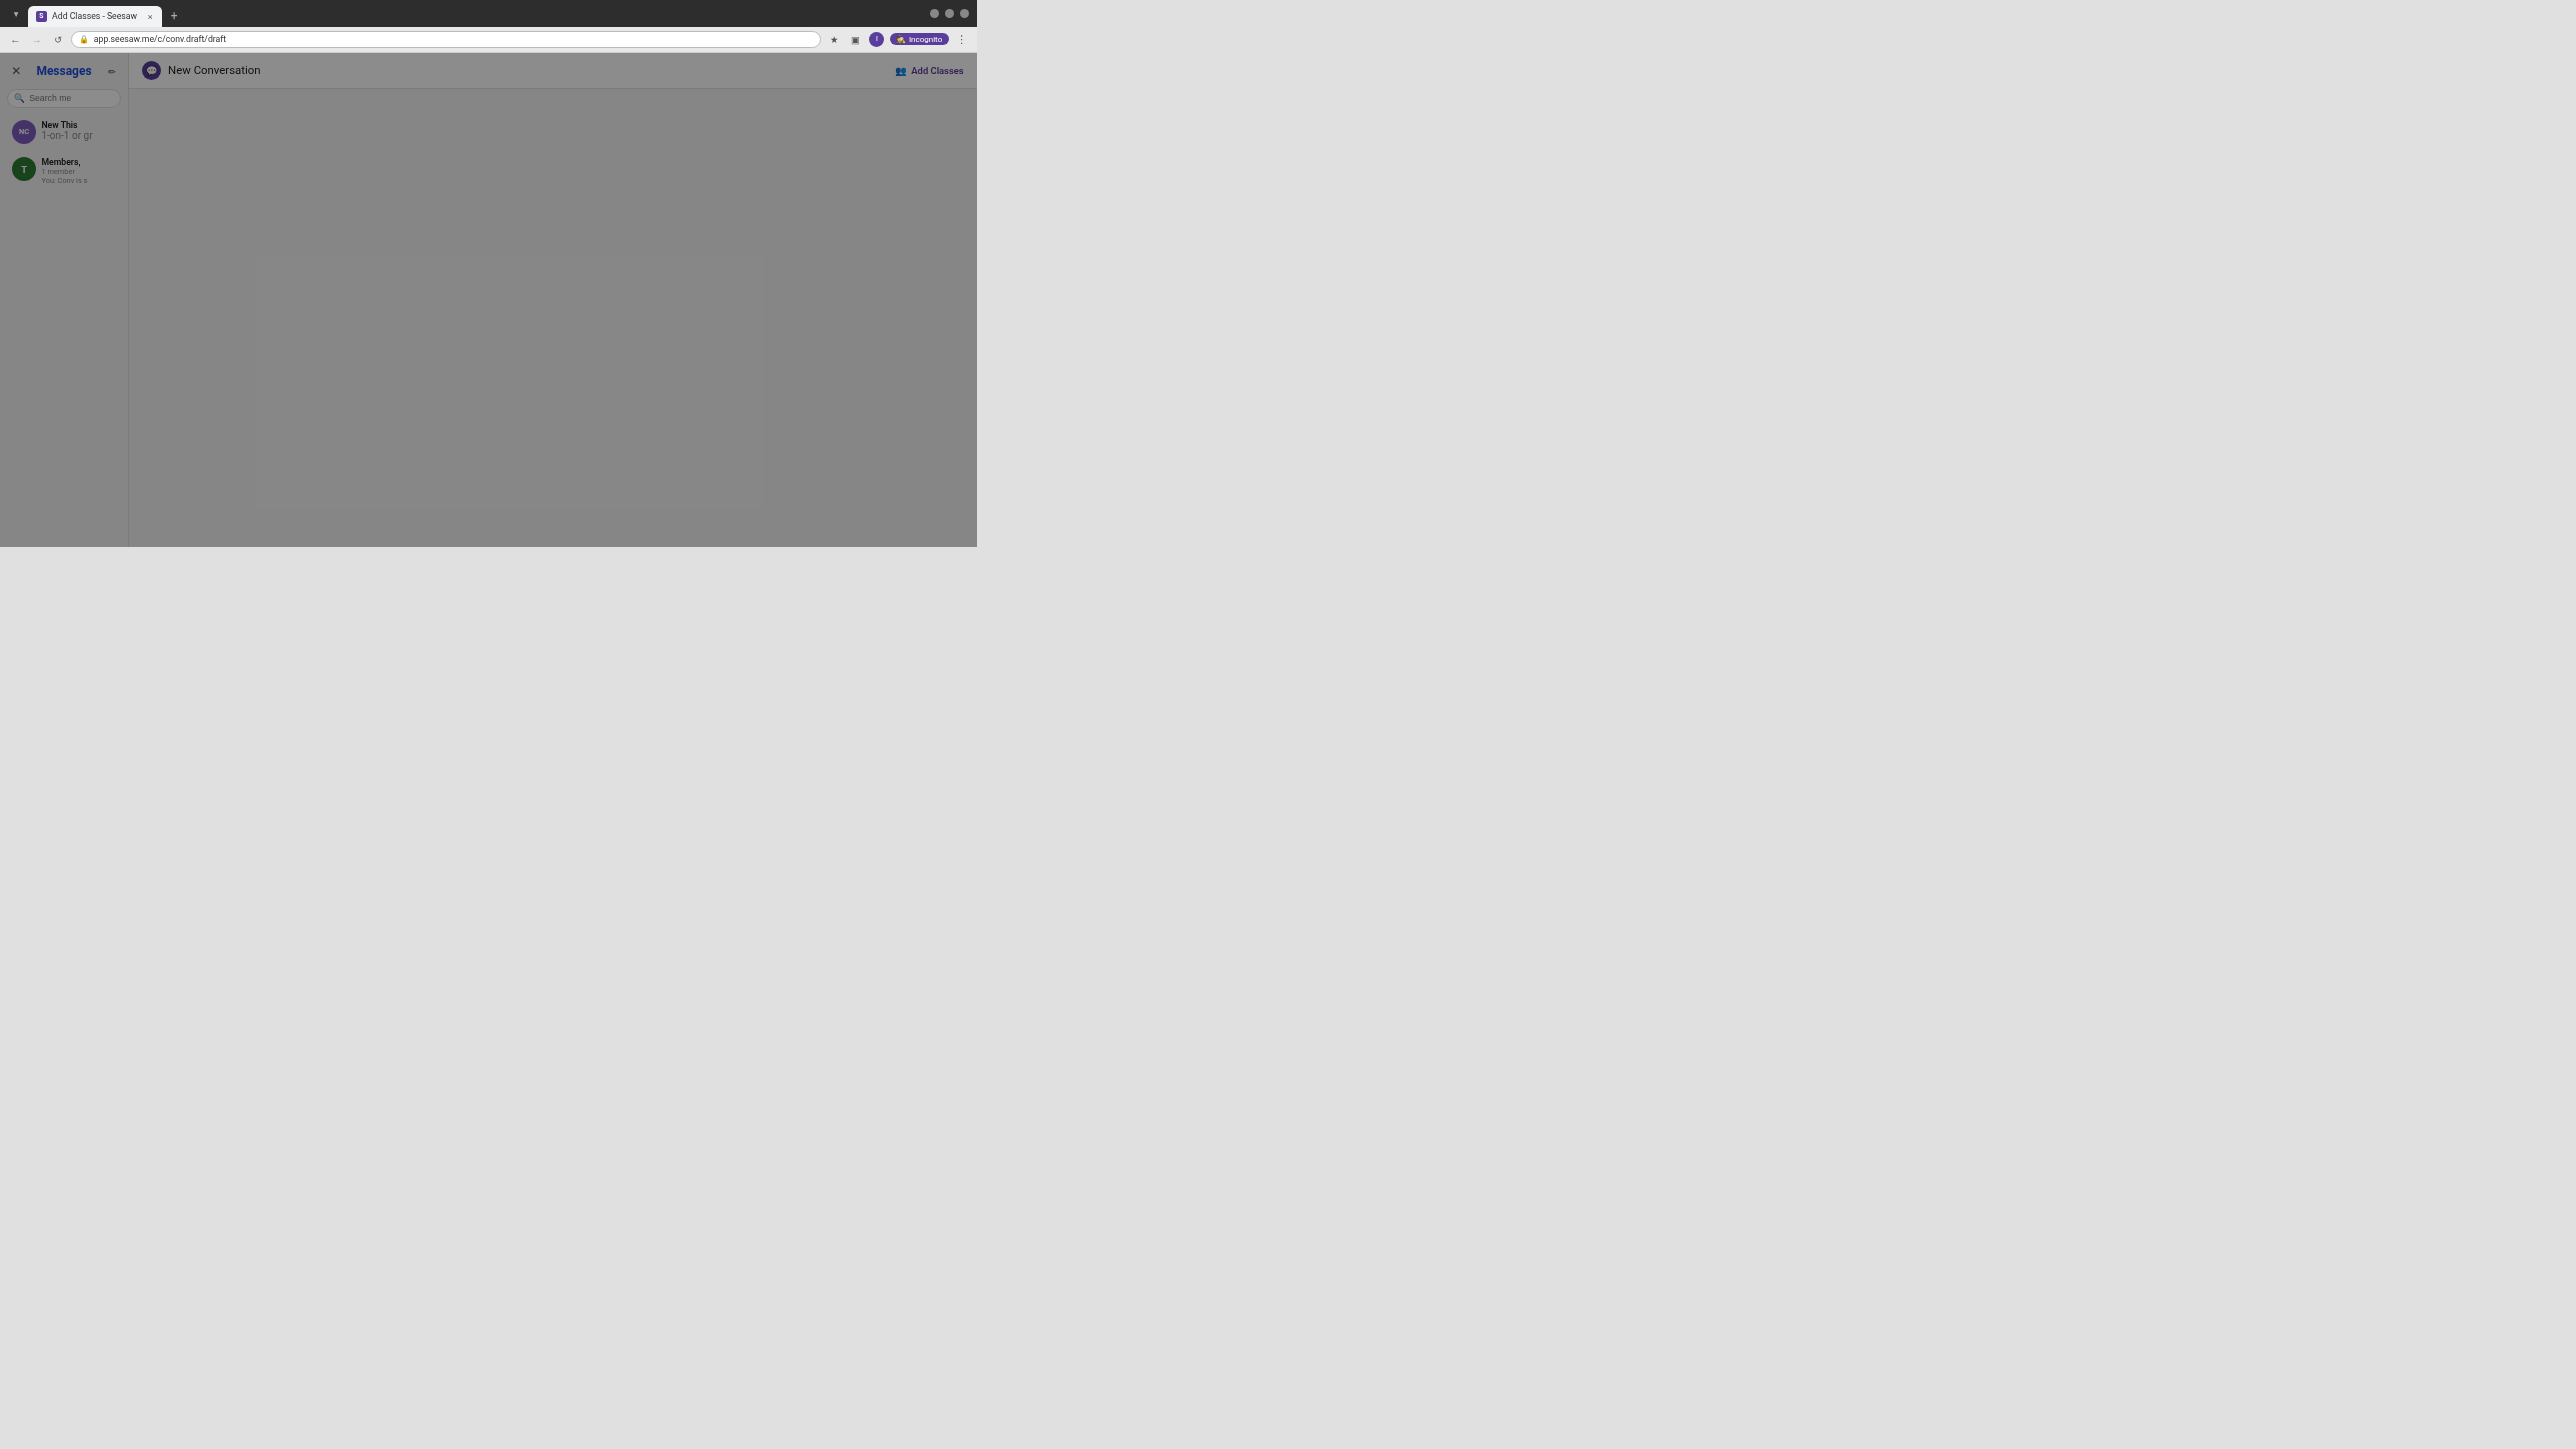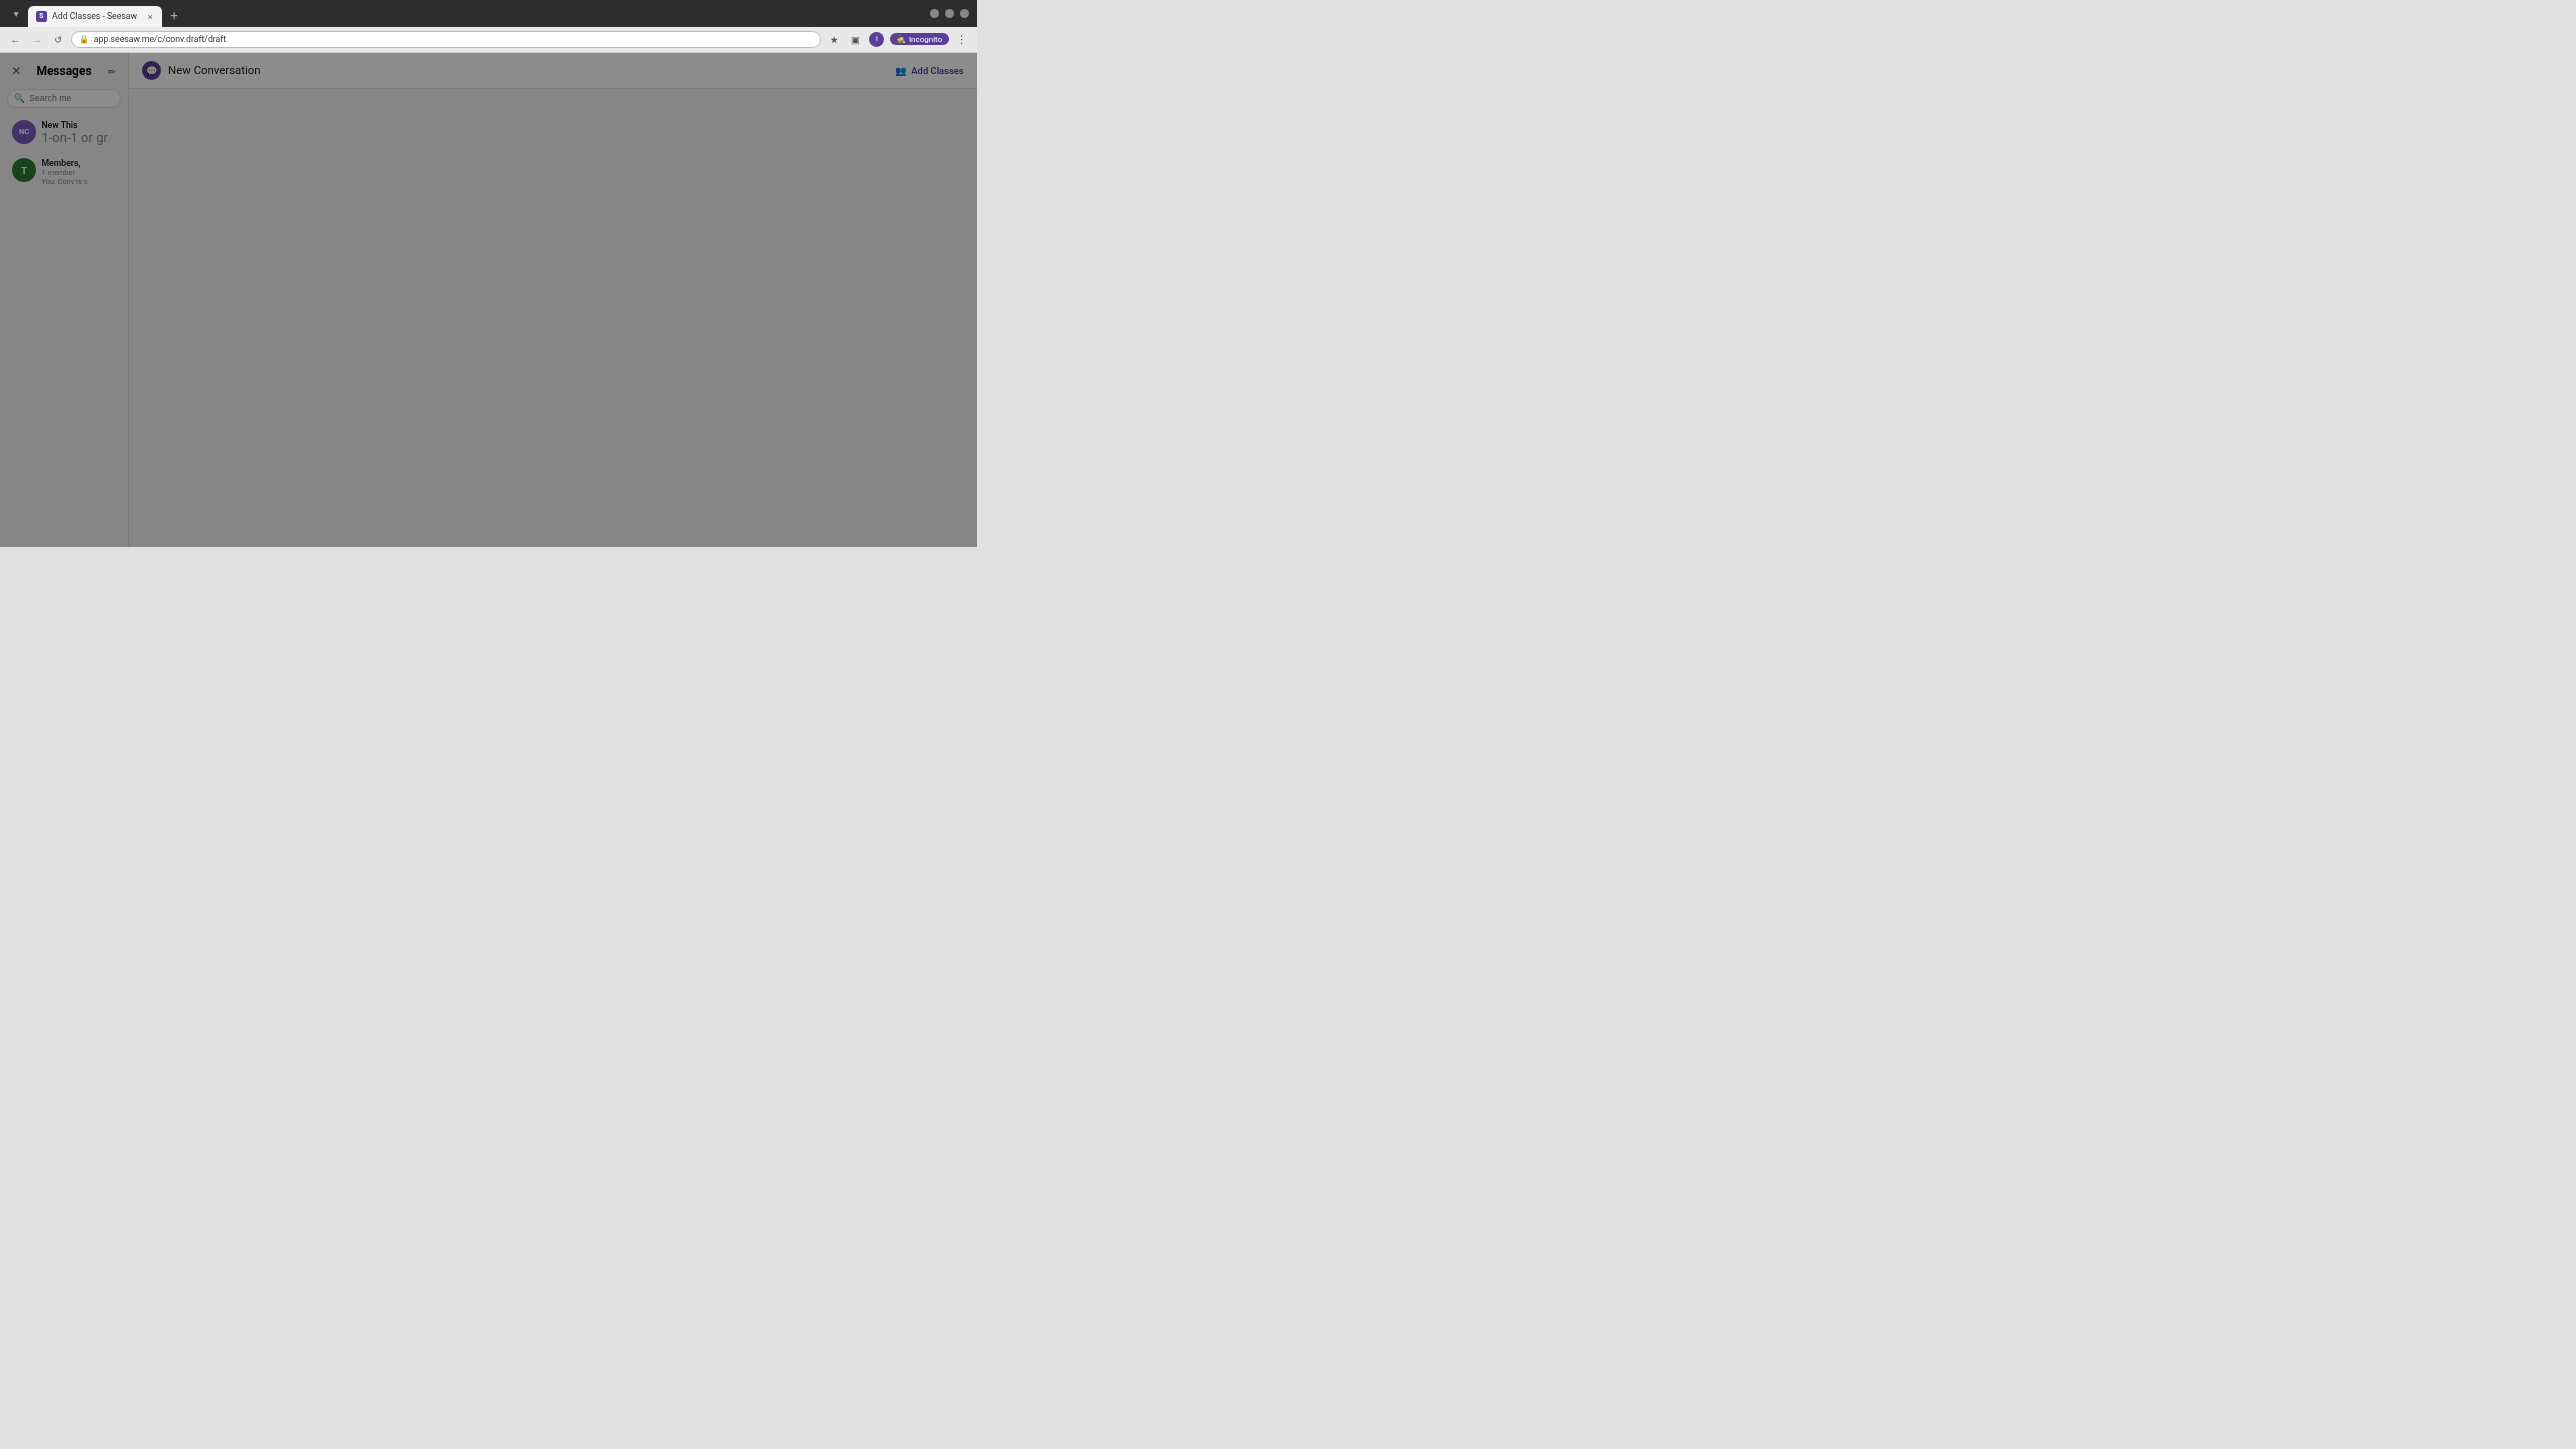--- a/index.html
+++ b/index.html
@@ -58,34 +58,34 @@
     <span>Incognito</span>
   </div>
   <div style="width:17.4px;height:17.4px;display:flex;align-items:center;justify-content:center;color:#555;font-size:10.7px;cursor:pointer;">⋮</div>
 </div>
 
 <div style="display:flex;height:calc(100vh - 52px);position:relative;background:#f5f5f5;">
 
   <div style="width:129px;background:#f5f5f5;border-right:0.7px solid #e0e0e0;display:flex;flex-direction:column;padding:9.4px 6.7px;">
     <div style="display:flex;align-items:center;justify-content:space-between;margin-bottom:8px;">
       <div style="width:19px;height:19px;display:flex;align-items:center;justify-content:center;cursor:pointer;color:#555;font-size:12px;">✕</div>
-      <span style="font-size:12px;font-weight:700;color:#000000;">Messages</span>
+      <span style="font-size:12px;font-weight:700;color:#1d4ed8;">Messages</span>
       <div style="width:19px;height:19px;display:flex;align-items:center;justify-content:center;cursor:pointer;color:#555;font-size:9.4px;">✏</div>
     </div>
 
     <div style="display:flex;align-items:center;background:white;border:0.7px solid #ddd;border-radius:13.4px;padding:3.4px 6.7px;gap:4px;margin-bottom:6.7px;">
       <span style="color:#888;font-size:8.7px;">🔍</span>
       <input style="border: none; outline: none; background: transparent; font-size: 8.7px; color: rgb(51, 51, 51); width: 100%;" placeholder="Search me">
     </div>
 
     <div style="display:flex;align-items:flex-start;gap:5.4px;padding:5.4px;border-radius:5.4px;cursor:pointer;margin-bottom:2.7px;">
       <div style="width:24px;height:24px;border-radius:50%;background:#7c5cbf;display:flex;align-items:center;justify-content:center;color:white;font-size:7.4px;font-weight:bold;flex-shrink:0;">NC</div>
       <div style="flex:1;min-width:0;">
         <div style="font-size:8.7px;font-weight:600;color:#222;">New This</div>
-        <div style="font-size:13px;color:#888;white-space:nowrap;overflow:hidden;text-overflow:ellipsis;">1-on-1 or gr</div>
+        <div style="font-size:10px;color:#888;white-space:nowrap;overflow:hidden;text-overflow:ellipsis;">1-on-1 or gr</div>
       </div>
     </div>
 
     <div style="display:flex;align-items:flex-start;gap:5.4px;padding:5.4px;border-radius:5.4px;cursor:pointer;margin-bottom:2.7px;">
       <div style="width:24px;height:24px;border-radius:50%;background:#2e7d32;display:flex;align-items:center;justify-content:center;color:white;font-size:9.4px;font-weight:bold;flex-shrink:0;">T</div>
       <div style="flex:1;min-width:0;">
         <div style="font-size:8.7px;font-weight:600;color:#222;">Members,</div>
         <div style="font-size:7.4px;color:#888;white-space:nowrap;overflow:hidden;text-overflow:ellipsis;">1 member</div>
         <div style="font-size:7.4px;color:#888;white-space:nowrap;overflow:hidden;text-overflow:ellipsis;">You: Conv is s</div>
       </div>

